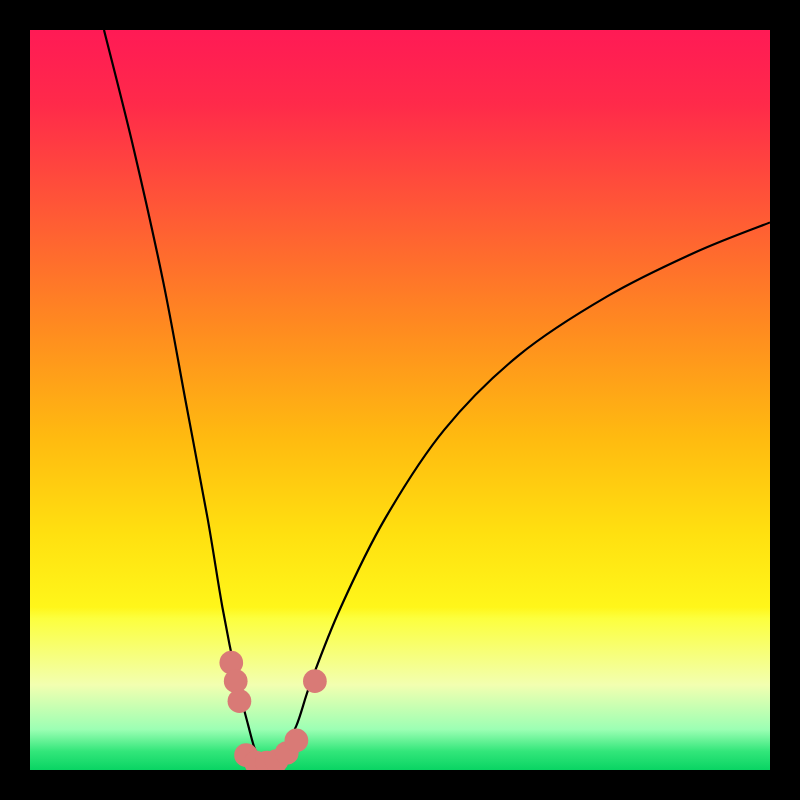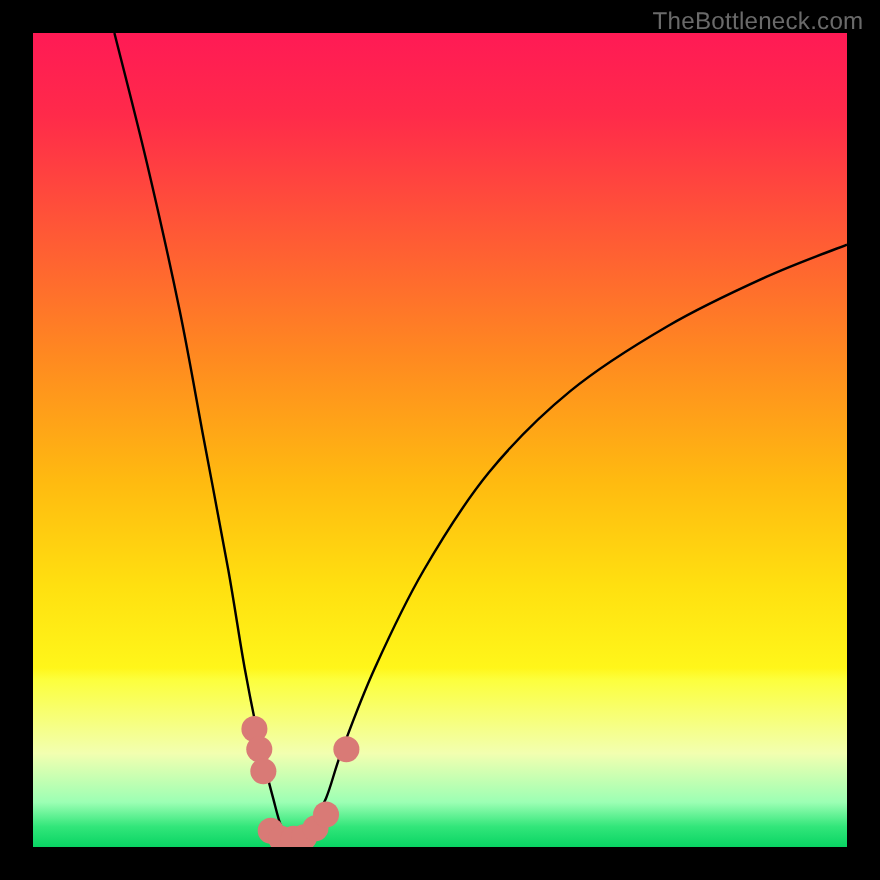--- a/index.html
+++ b/index.html
@@ -42,21 +42,20 @@
   }
   svg.curve {
     position: absolute;
     inset: 0;
   }
 </style>
 </head>
 <body>
 
 <div class="frame">
-  <div class="watermark">TheBottleneck.com</div>
 
   <div class="plot-area">
     <svg class="gradient-bg" viewBox="0 0 100 100" preserveAspectRatio="none">
       <defs>
         <linearGradient id="bg-grad" x1="0" y1="0" x2="0" y2="1">
             <stop offset="0%" stop-color="#ff1a55"></stop>
             <stop offset="10%" stop-color="#ff2a4a"></stop>
             <stop offset="25%" stop-color="#ff5a35"></stop>
             <stop offset="40%" stop-color="#ff8a20"></stop>
             <stop offset="55.00000000000001%" stop-color="#ffba10"></stop>

